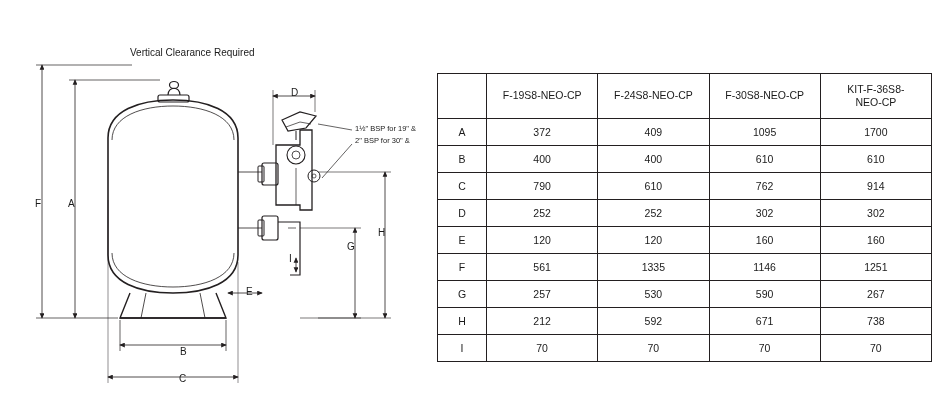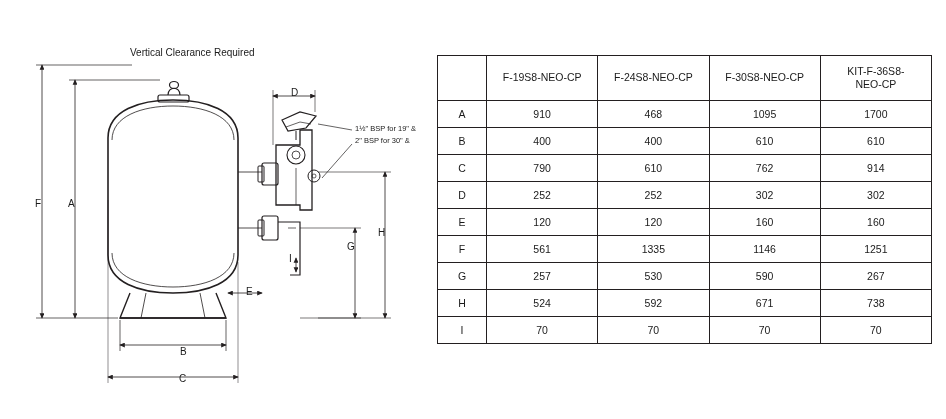--- a/index.html
+++ b/index.html
@@ -40,21 +40,21 @@
     white-space: nowrap;
   }
   .dwg-label.small {
     font-size: 7.5px;
   }
 
   
   .table-wrap {
     position: absolute;
     left: 437px;
-    top: 55px;
+    top: 73px;
     width: 495px;
   }
   table.dims {
     border-collapse: collapse;
     width: 495px;
     table-layout: fixed;
     font-size: 10.5px;
   }
   table.dims td, table.dims th {
     border: 1px solid #231f20;
@@ -206,22 +206,22 @@
           </th>
           <th>
             <span>KIT-F-36S8-</span>
             <span class="hdr-line2">NEO-CP</span>
           </th>
         </tr>
       </thead>
       <tbody>
         <tr>
           <td class="rowhdr">A</td>
-          <td>910</td>
-          <td>468</td>
+          <td>372</td>
+          <td>409</td>
           <td>1095</td>
           <td>1700</td>
         </tr>
         <tr>
           <td class="rowhdr">B</td>
           <td>400</td>
           <td>400</td>
           <td>610</td>
           <td>610</td>
         </tr>
@@ -255,21 +255,21 @@
         </tr>
         <tr>
           <td class="rowhdr">G</td>
           <td>257</td>
           <td>530</td>
           <td>590</td>
           <td>267</td>
         </tr>
         <tr>
           <td class="rowhdr">H</td>
-          <td>524</td>
+          <td>212</td>
           <td>592</td>
           <td>671</td>
           <td>738</td>
         </tr>
         <tr>
           <td class="rowhdr">I</td>
           <td>70</td>
           <td>70</td>
           <td>70</td>
           <td>70</td>

